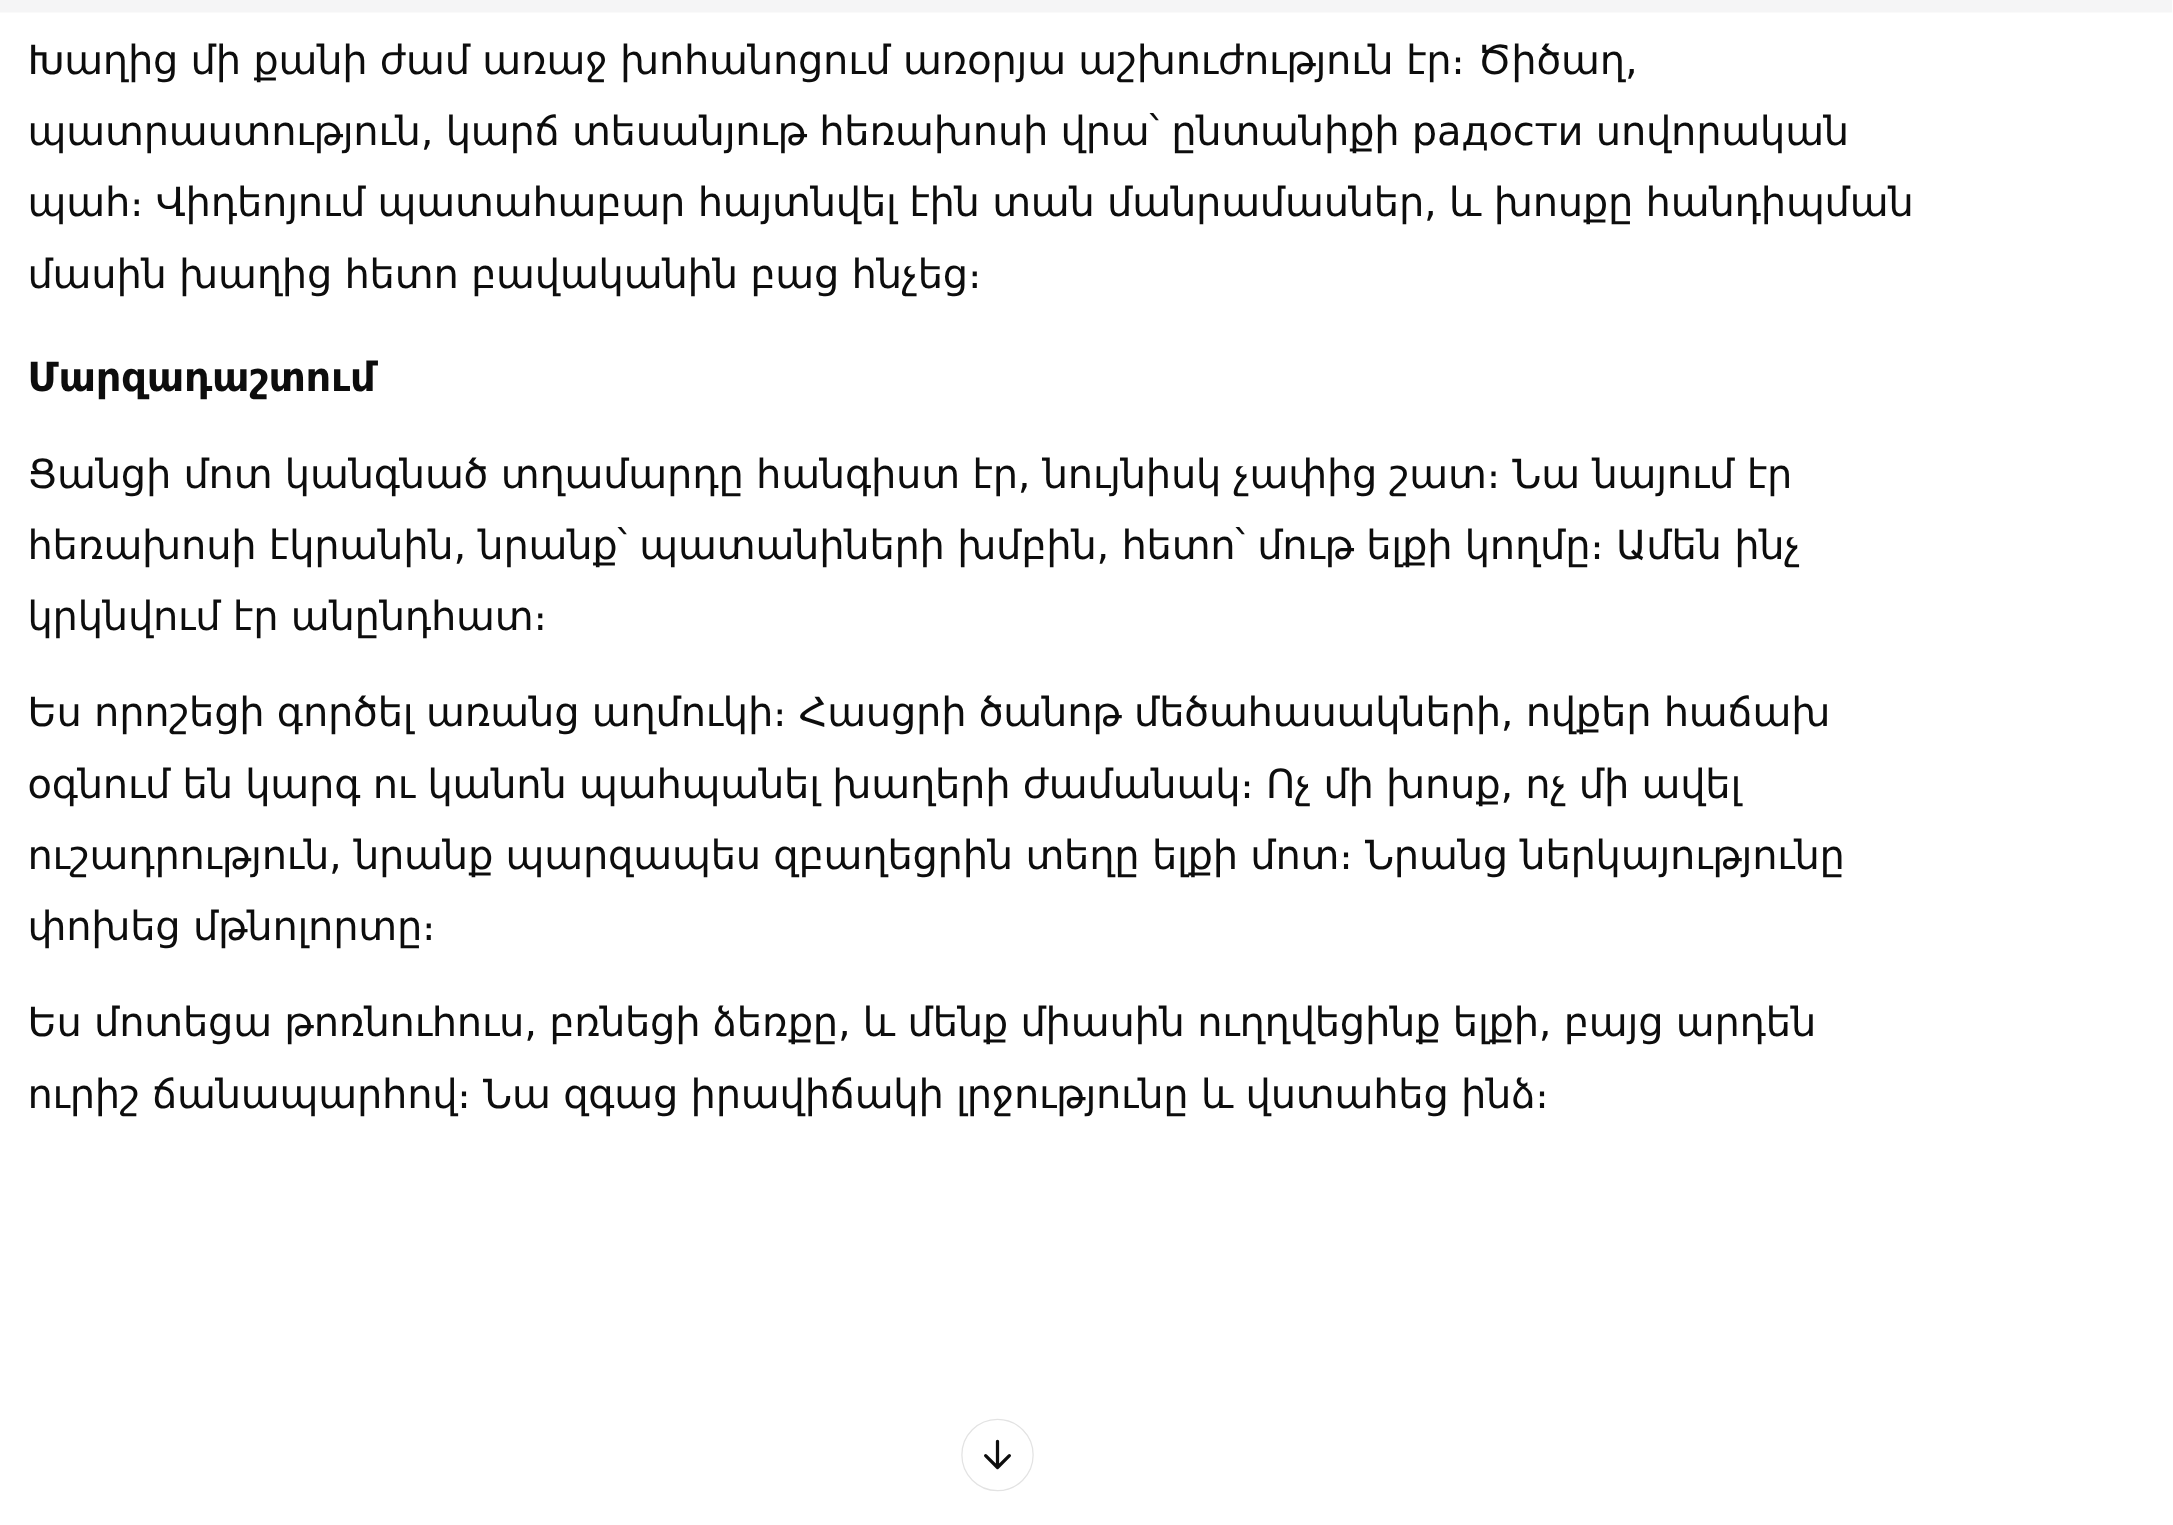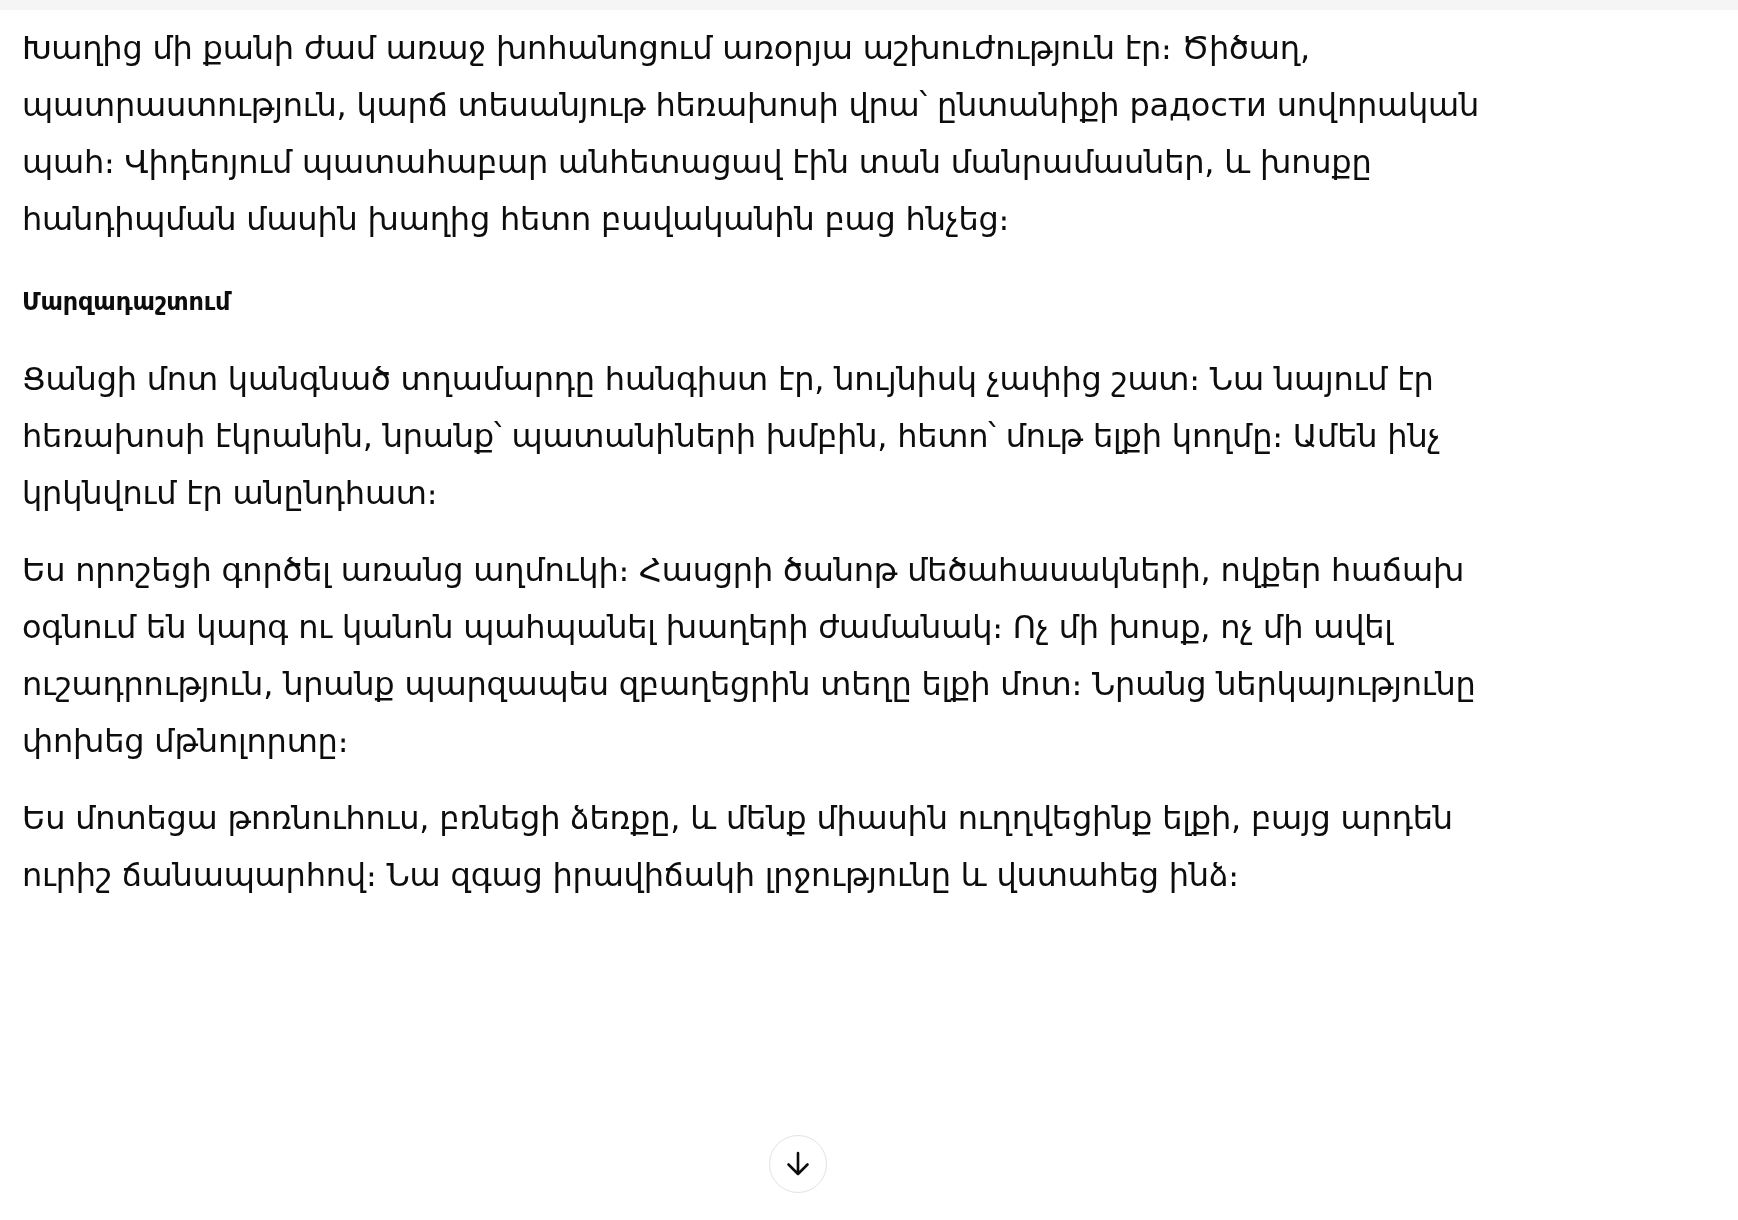--- a/index.html
+++ b/index.html
@@ -25,21 +25,21 @@
     width: 1525px;
     font-size: 32px;
     line-height: 57px;
     letter-spacing: -0.2px;
   }
   .message-content p.block {
     margin: 0 0 20px 0;
   }
   .message-content h3.block {
     margin: 26px 0 20px 0;
-    font-size: 24px;
+    font-size: 32px;
     font-weight: 700;
     line-height: 57px;
   }
   .scroll-btn {
     position: absolute;
     left: 769px;
     top: 1135px;
     width: 58px;
     height: 58px;
     border-radius: 50%;
@@ -54,21 +54,21 @@
   .scroll-btn svg {
     display: block;
   }
 </style>
 </head>
 <body>
 
 <div class="top-strip"></div>
 
 <div class="message-content">
-  <p class="block">Խաղից մի քանի ժամ առաջ խոհանոցում առօրյա աշխուժություն էր։ Ծիծաղ, պատրաստություն, կարճ տեսանյութ հեռախոսի վրա՝ ընտանիքի радости սովորական պահ։ Վիդեոյում պատահաբար անհետացավ էին տան մանրամասներ, և խոսքը հանդիպման մասին խաղից հետո բավականին բաց հնչեց։</p>
+  <p class="block">Խաղից մի քանի ժամ առաջ խոհանոցում առօրյա աշխուժություն էր։ Ծիծաղ, պատրաստություն, կարճ տեսանյութ հեռախոսի վրա՝ ընտանիքի радости սովորական պահ։ Վիդեոյում պատահաբար հայտնվել էին տան մանրամասներ, և խոսքը հանդիպման մասին խաղից հետո բավականին բաց հնչեց։</p>
   <h3 class="block">Մարզադաշտում</h3>
   <p class="block">Ցանցի մոտ կանգնած տղամարդը հանգիստ էր, նույնիսկ չափից շատ։ Նա նայում էր հեռախոսի էկրանին, նրանք՝ պատանիների խմբին, հետո՝ մութ ելքի կողմը։ Ամեն ինչ կրկնվում էր անընդհատ։</p>
   <p class="block">Ես որոշեցի գործել առանց աղմուկի։ Հասցրի ծանոթ մեծահասակների, ովքեր հաճախ օգնում են կարգ ու կանոն պահպանել խաղերի ժամանակ։ Ոչ մի խոսք, ոչ մի ավել ուշադրություն, նրանք պարզապես զբաղեցրին տեղը ելքի մոտ։ Նրանց ներկայությունը փոխեց մթնոլորտը։</p>
   <p class="block">Ես մոտեցա թոռնուհուս, բռնեցի ձեռքը, և մենք միասին ուղղվեցինք ելքի, բայց արդեն ուրիշ ճանապարհով։ Նա զգաց իրավիճակի լրջությունը և վստահեց ինձ։</p>
 </div>
 
 <div class="scroll-btn">
   <span>
     <svg width="34" height="34" viewBox="0 0 34 34">
       <path d="M17 6 L17 27 M7.5 17.5 L17 27 L26.5 17.5" fill="none" stroke="#0d0d0d" stroke-width="2.6" stroke-linecap="round" stroke-linejoin="round"></path>

